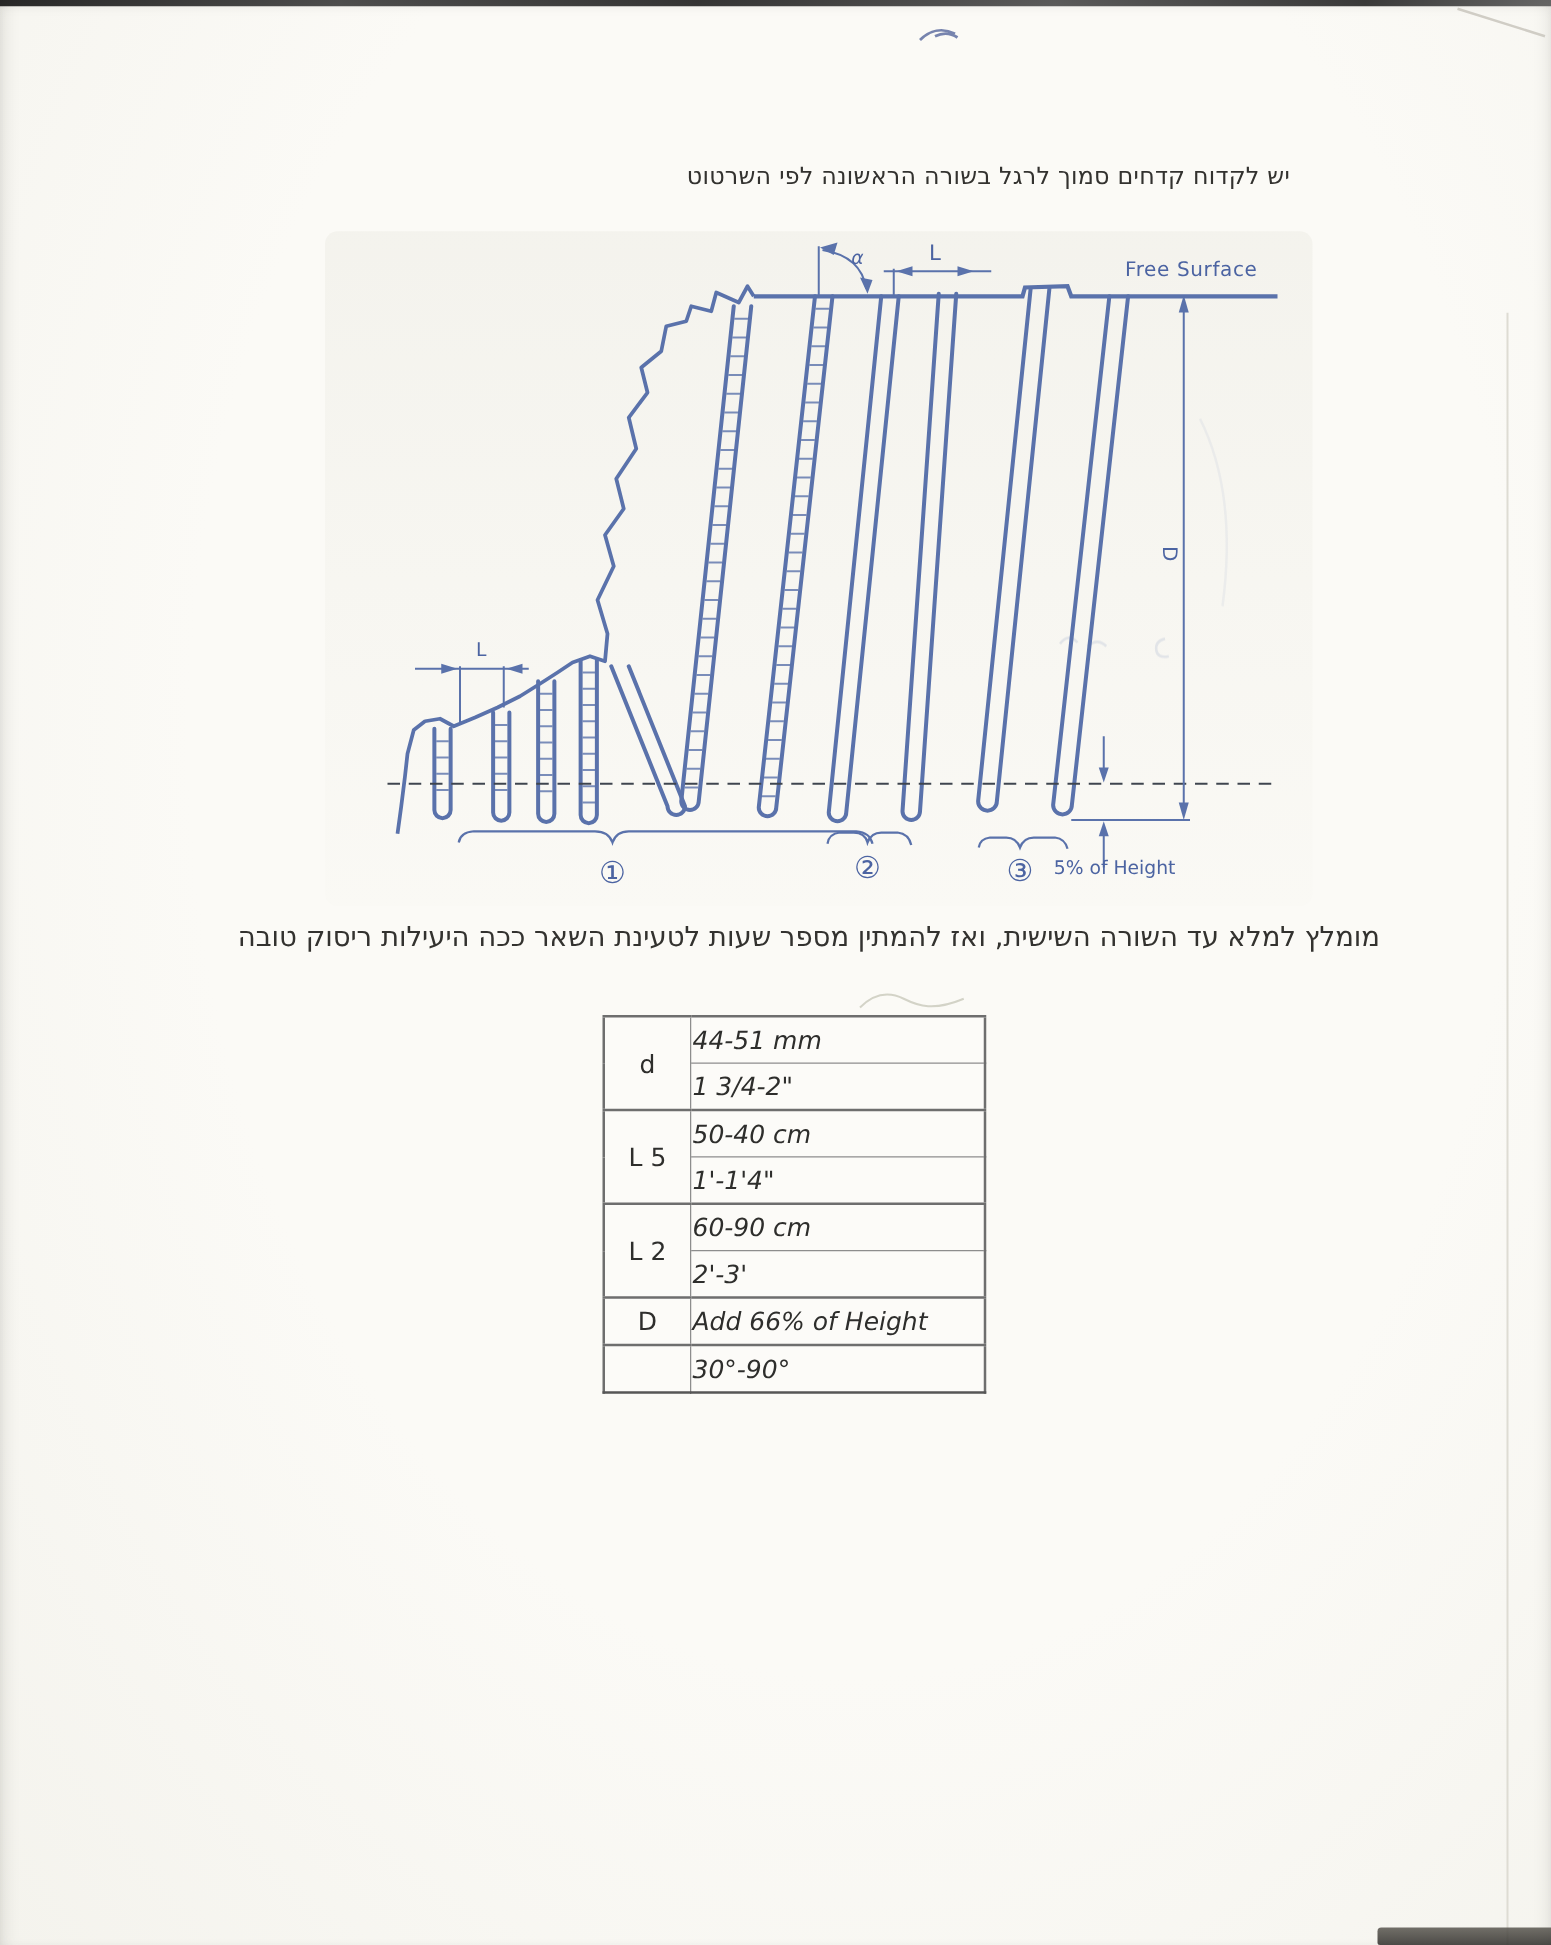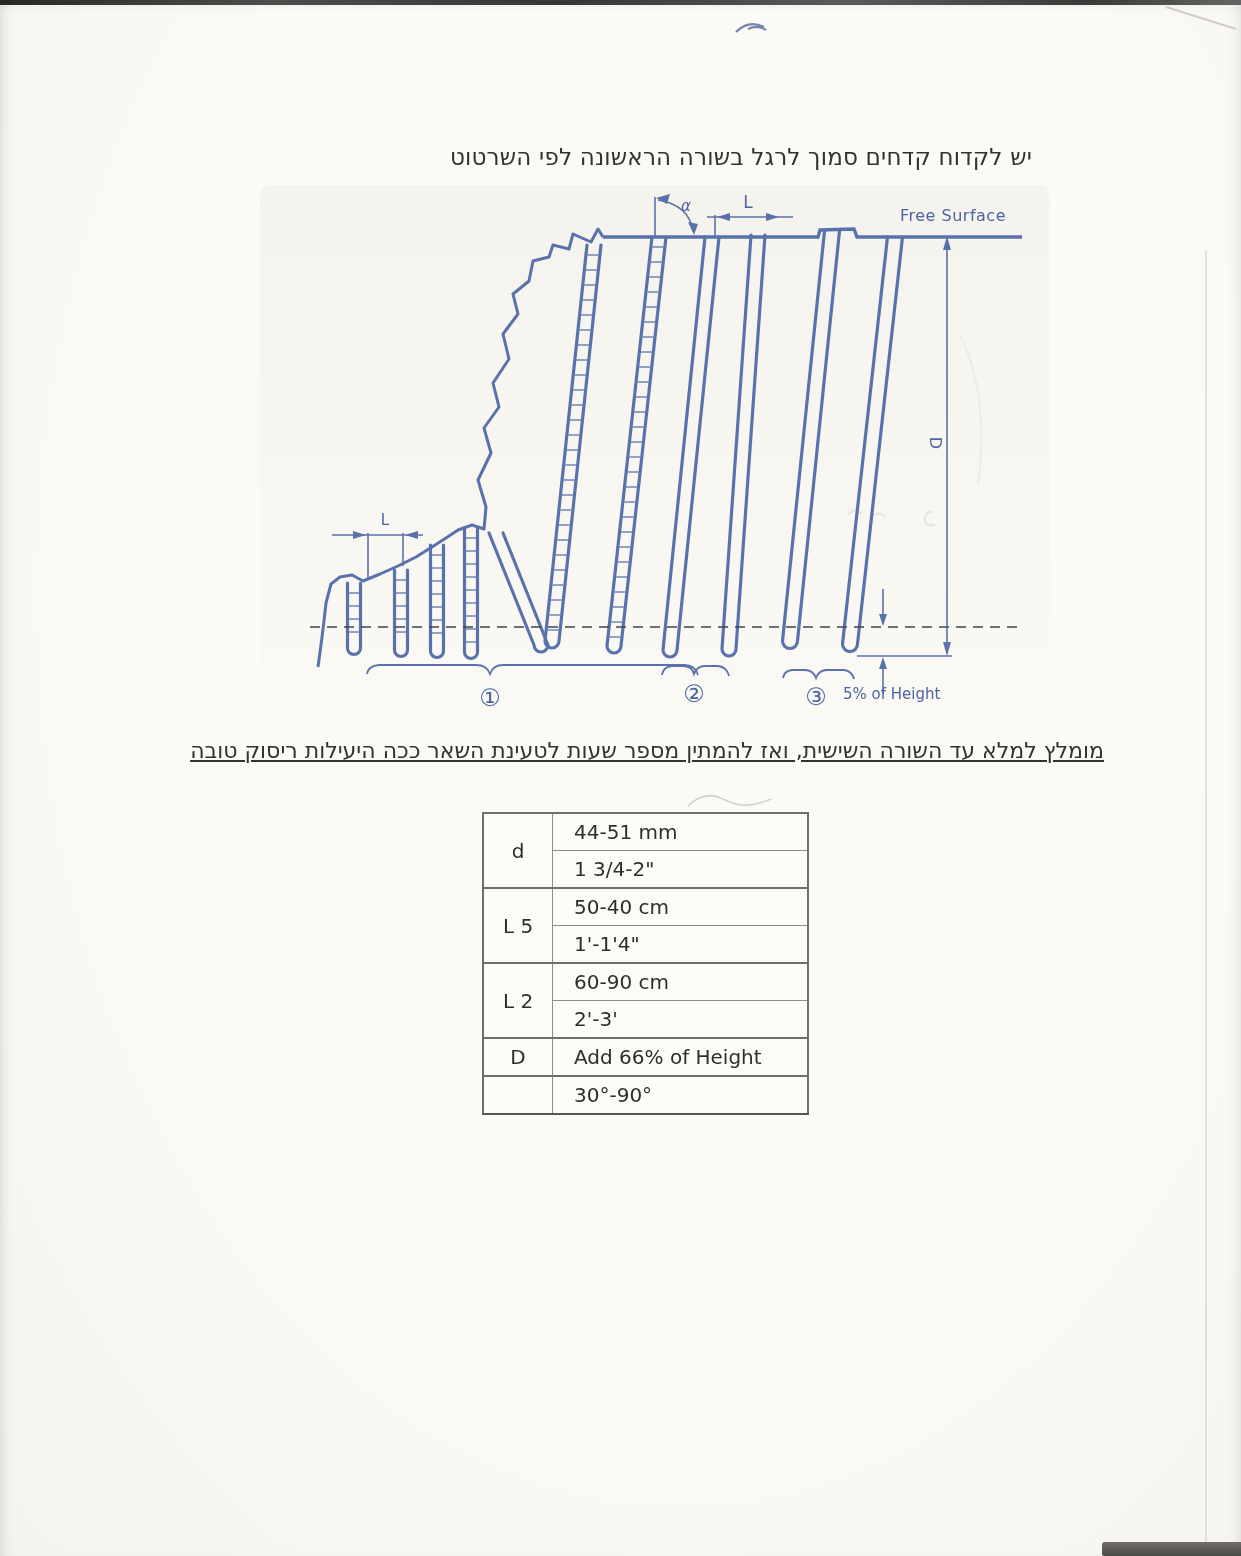--- a/index.html
+++ b/index.html
@@ -15,26 +15,26 @@
     position:absolute;left:0;top:0;width:100%;height:5px;
     background:linear-gradient(90deg,#0e0e0e,#383838 22%,#1c1c1c 45%,#474747 68%,#222 88%,#555);
     opacity:.88;
   }
   .corner-smudge{
     position:absolute;left:1102px;top:1542px;width:139px;height:14px;
     background:linear-gradient(180deg,#5a5750,#2e2c29);
     border-radius:3px 0 0 2px;opacity:.85;
   }
   .heading{
-    position:absolute;top:144px;right:209px;direction:rtl;
-    font-size:23px;color:#33322f;letter-spacing:.2px;white-space:nowrap;
+    position:absolute;top:130px;right:209px;direction:rtl;
+    font-size:19px;color:#33322f;letter-spacing:.2px;white-space:nowrap;
   }
   .note{
     position:absolute;top:735px;right:137px;width:930px;direction:rtl;
-    font-size:22px;line-height:31px;color:#33322f;text-align:right;text-decoration:underline;
+    font-size:22px;line-height:31px;color:#33322f;text-align:right;
   }
   .note span{display:block;}
   .diagram{position:absolute;left:260px;top:185px;width:790px;height:540px;
     background:linear-gradient(180deg,rgba(235,234,226,.45),rgba(246,245,239,.2));
     border-radius:10px;}
   .diagram svg{display:block;}
   .hole{fill:none;stroke:#5a72ab;stroke-width:3.2;stroke-linejoin:round;stroke-linecap:round;}
   .rung{stroke:#5a72ab;stroke-width:1.6;opacity:.8;}
   .bluln{stroke:#5a72ab;fill:none;}
   .dim{stroke:#5a72ab;stroke-width:1.6;fill:none;}
@@ -44,21 +44,21 @@
     position:absolute;left:482px;top:812px;border-collapse:collapse;
     background:rgba(255,255,255,.25);
   }
   .spec-table{border:2px solid #6e6e6e;border-bottom:2.5px solid #565656;}
   .spec-table td{
     border:1.4px solid #8d8d8d;height:34px;
     font-size:20px;color:#2e2e2c;vertical-align:middle;
   }
   .spec-table tr.grp td{border-top:2px solid #6e6e6e;}
   .spec-table td.lbl{width:66px;text-align:center;}
-  .spec-table td.val{width:232px;text-align:left;padding-left:21px;}
+  .spec-table td.val{width:232px;text-align:left;padding-left:1px;font-style:italic;}
   .pen-mark,.pencil-squiggle,.crease{position:absolute;}
 </style>
 </head>
 <body>
 
 <div class="page">
 
   <div class="scan-strip"></div>
 
   <svg class="pen-mark" style="left:733px;top:20px" width="42" height="18">

